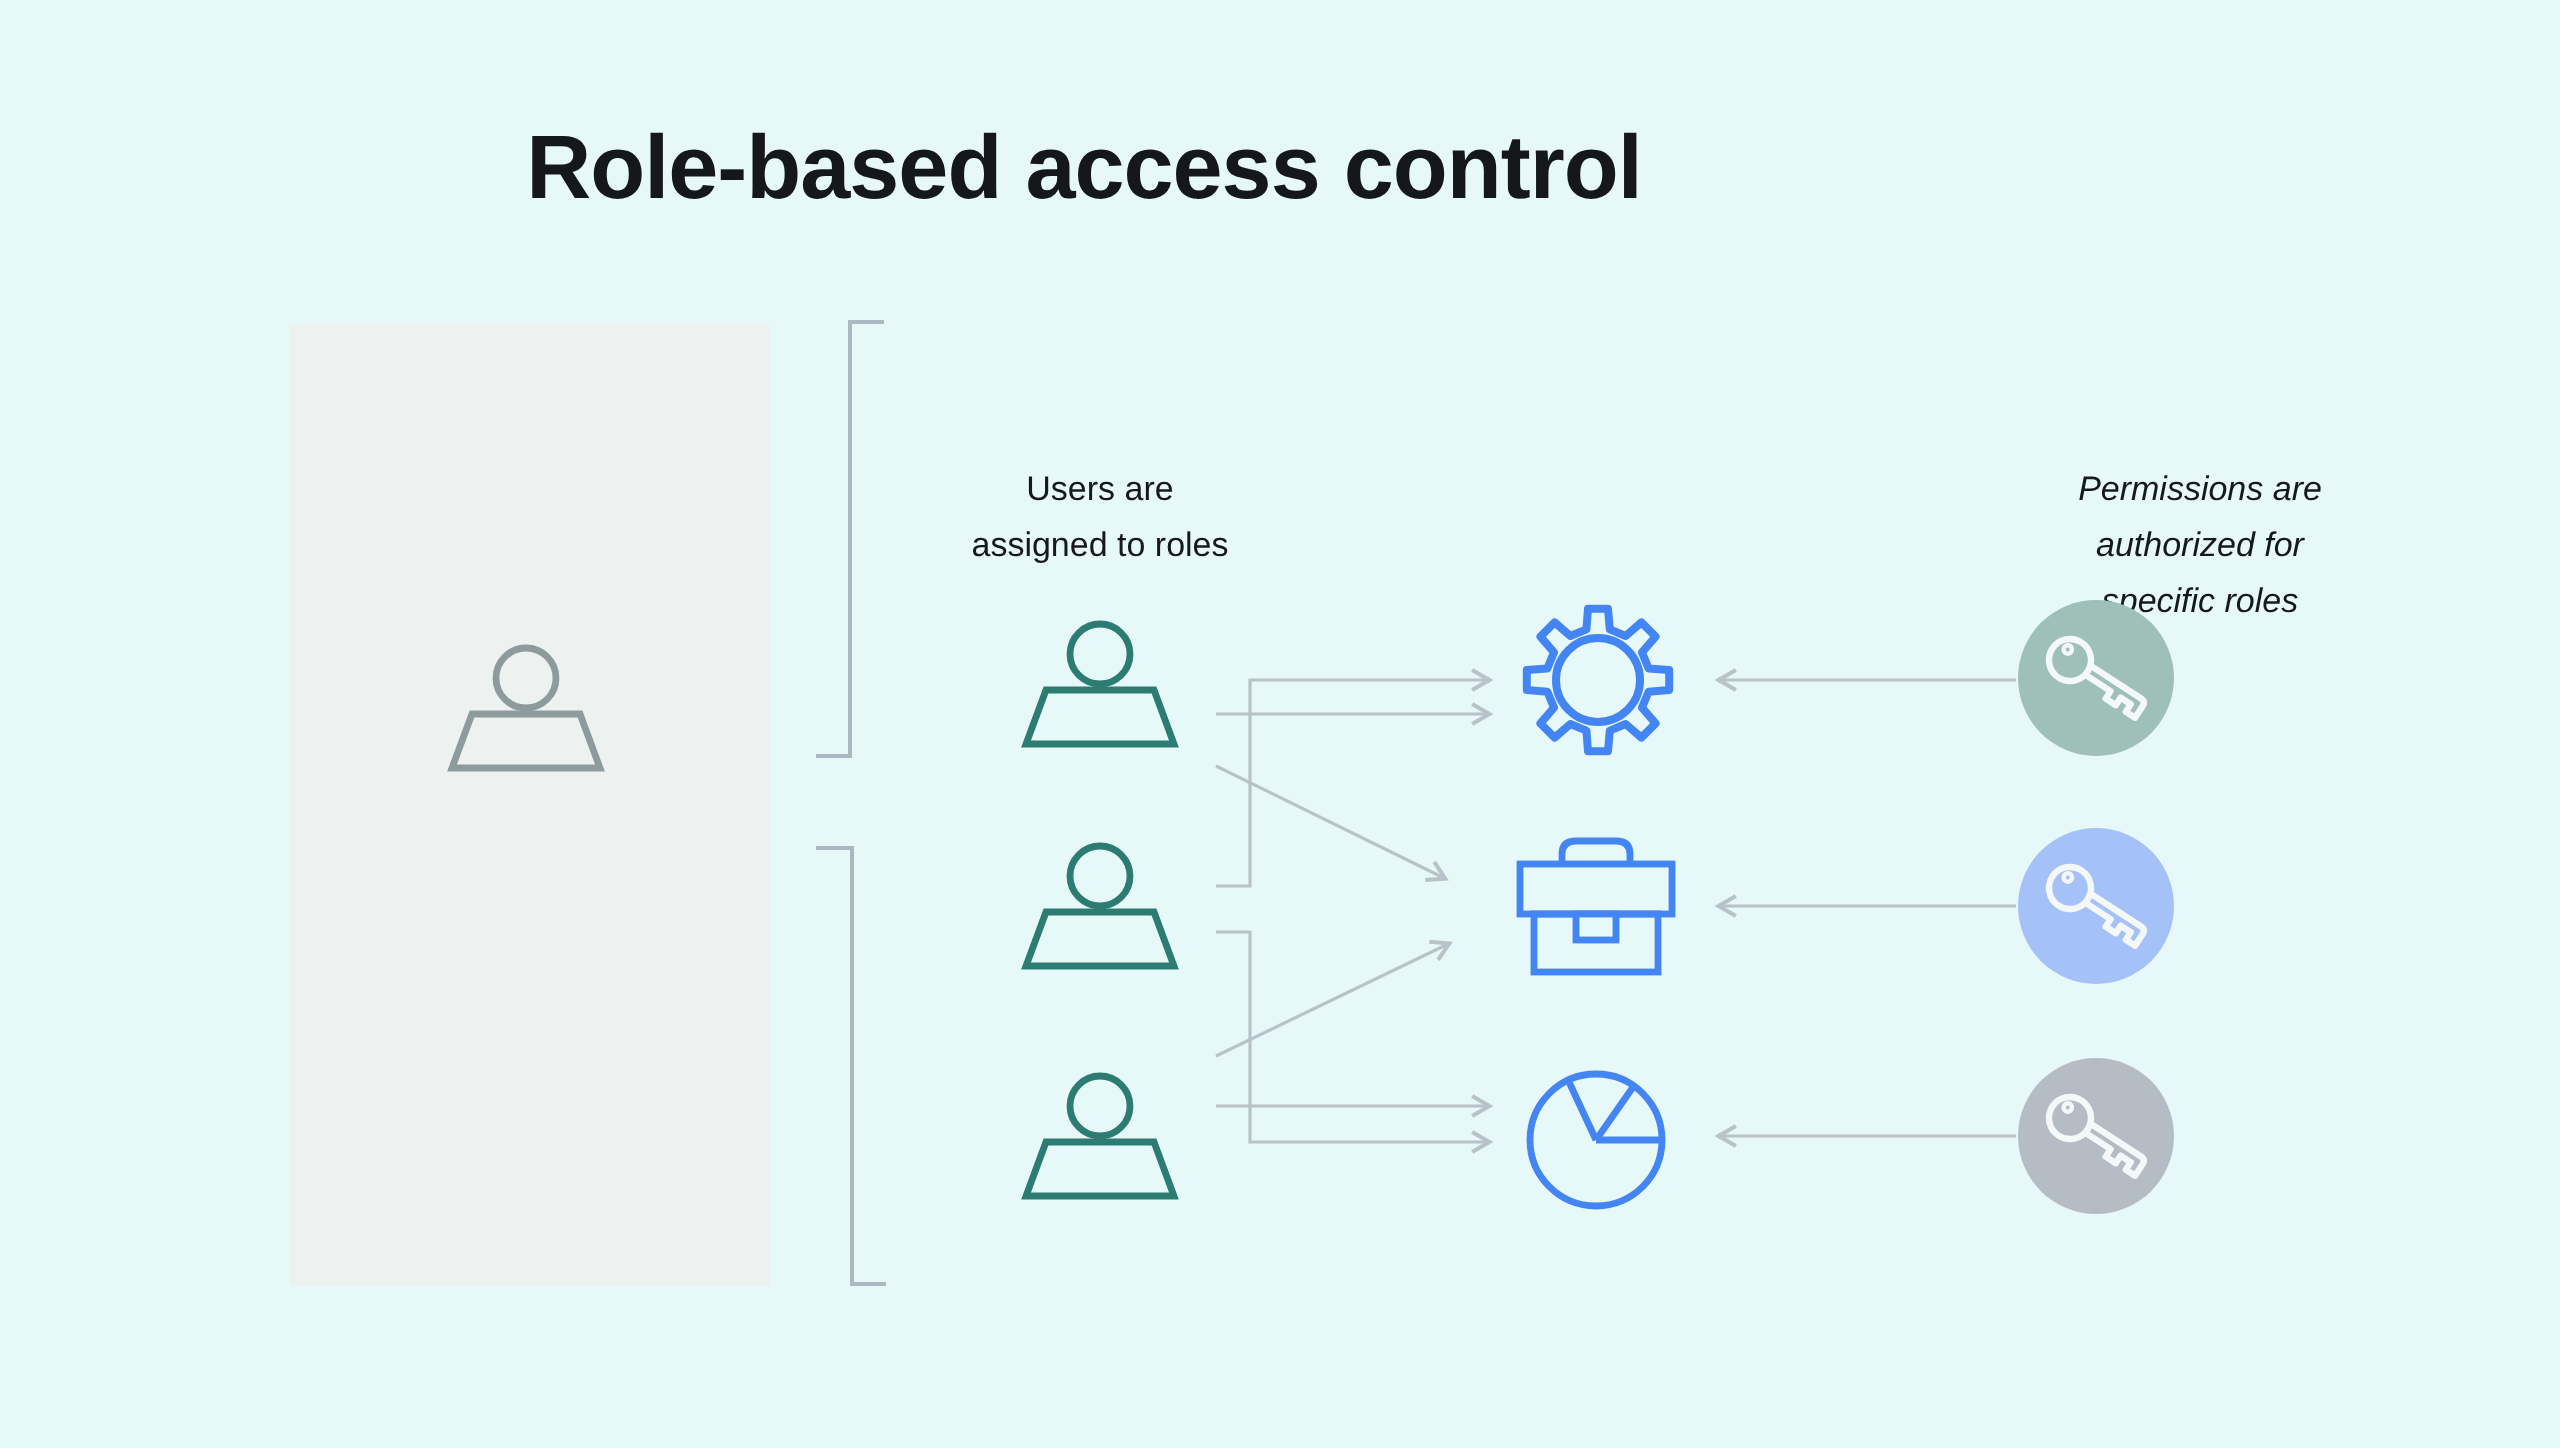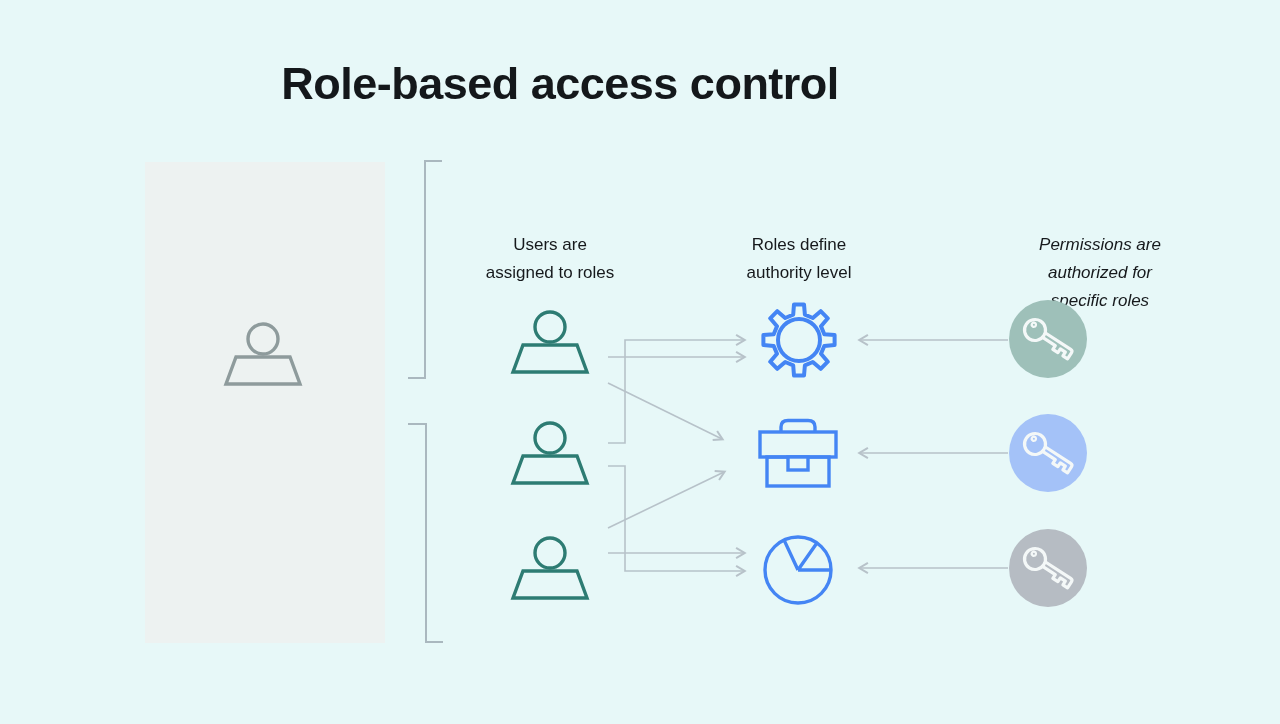--- a/index.html
+++ b/index.html
@@ -1,19 +1,19 @@
 <!DOCTYPE html>
 <html><head>
 <meta charset="utf-8">
 <style>
   html,body{margin:0;padding:0;}
   body{font-family:"Liberation Sans",sans-serif;background:#e7f8f8;}
   .canvas{position:relative;width:1280px;height:724px;background:#e7f8f8;overflow:hidden;}
   .title{position:absolute;left:0;top:58px;width:1084px;text-align:center;
-         font-size:45px;font-weight:600;letter-spacing:-0.5px;color:#14181b;padding-left:18px;}
+         font-size:45px;font-weight:600;letter-spacing:-0.5px;color:#14181b;}
   .panel{position:absolute;left:145px;top:162px;width:240px;height:481px;background:#edf2f1;}
   .panel-label{position:absolute;left:145px;top:420px;width:240px;text-align:center;
          font-size:17.5px;line-height:28px;color:#1b1f23;white-space:pre-line;}
   .col-heading{position:absolute;top:191px;width:220px;text-align:center;
          font-size:17px;font-weight:500;line-height:28px;color:#16191c;white-space:pre-line;margin-top:40px;}
   .col-1{left:440px;} .col-2{left:689px;} .col-3{left:990px;font-style:italic;}
   .abs{position:absolute;}
   .connectors{position:absolute;left:0;top:0;pointer-events:none;}
   .conn{fill:none;stroke:#b7c2c9;stroke-width:1.6px;}
   .bracket{fill:none;stroke:#aab8bf;stroke-width:2px;}
@@ -63,22 +63,20 @@
 
   <div class="title">Role-based access control</div>
 
   <div class="panel"></div>
   <svg class="abs admin-icon" style="left:223px;top:320px" width="80" height="70">
       <use href="#person"></use>
     </svg>
 
   <div class="col-heading col-1">Users are
 assigned to roles</div>
-  <div class="col-heading col-2">Roles define
-authority level</div>
   <div class="col-heading col-3">Permissions are
 authorized for
 specific roles</div>
 
   <svg class="abs user-icon" style="left:510px;top:308px" width="80" height="70">
       <use href="#person"></use>
     </svg>
   <svg class="abs user-icon" style="left:510px;top:419px" width="80" height="70">
       <use href="#person"></use>
     </svg>

